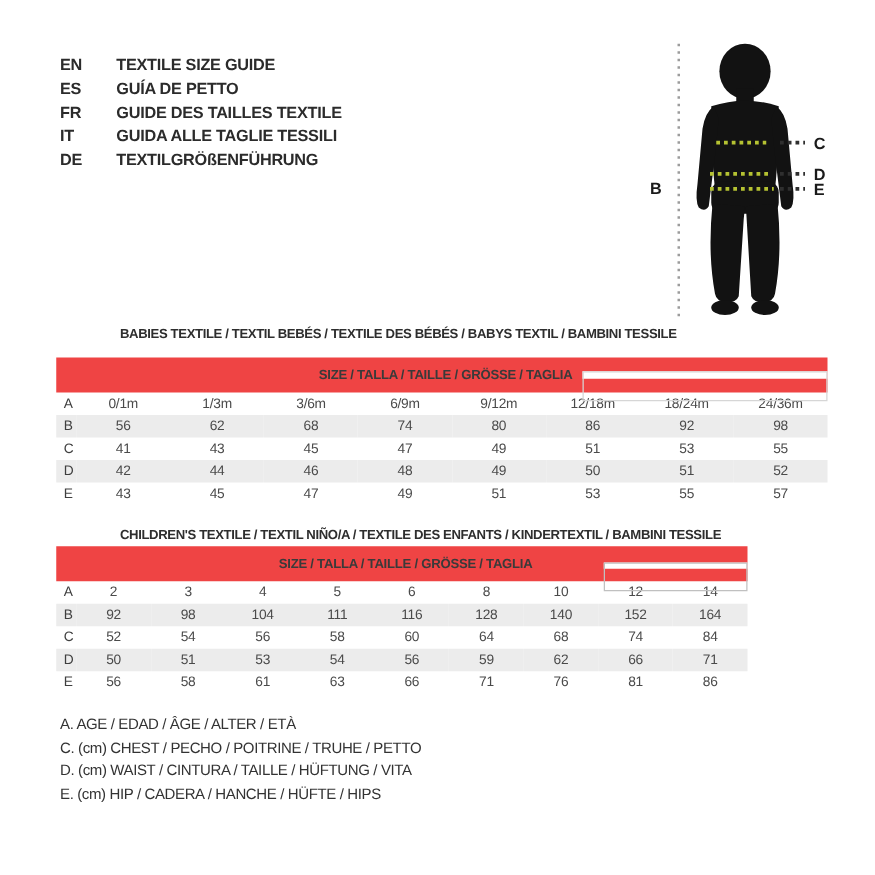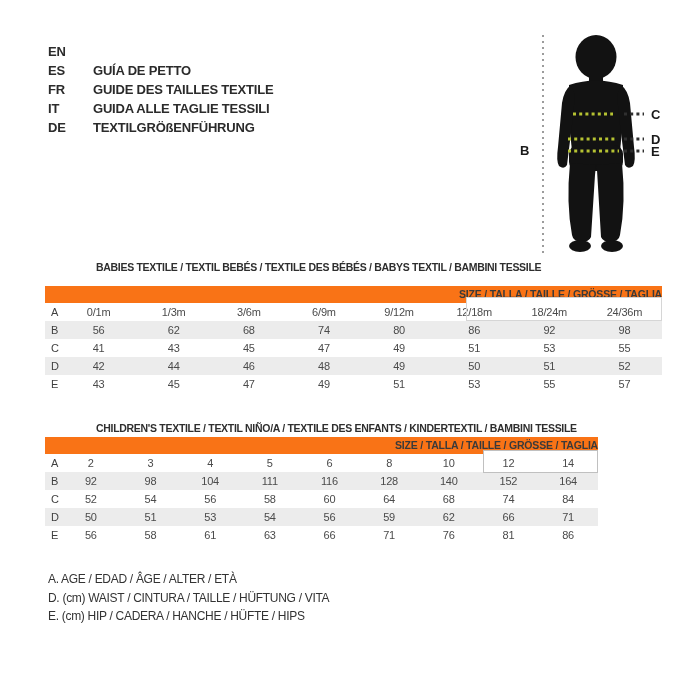--- a/index.html
+++ b/index.html
@@ -11,22 +11,22 @@
   .lang-block{position:absolute;left:48px;top:42px;}
   .lang-row{display:flex;height:19px;line-height:19px;font-size:13px;font-weight:bold;letter-spacing:-0.2px;color:#2b2b2b;}
   .lang-code{width:45px;flex:0 0 45px;}
   
   .figure{position:absolute;left:505px;top:25px;width:170px;height:237px;}
   .figure text{font-family:"Liberation Sans",sans-serif;font-size:13px;font-weight:bold;fill:#1a1a1a;}
   
   .sec-title{position:absolute;left:48px;font-size:10.5px;font-weight:bold;letter-spacing:-0.3px;color:#2e2e2e;white-space:nowrap;margin-left:48px;}
   .sg-table{position:absolute;border-collapse:collapse;table-layout:fixed;}
   .sg-table th{
-    background:#f97316;color:#3a3a3a;font-size:10.5px;font-weight:bold;letter-spacing:-0.2px;
-    text-align:right;padding:0 0 0 6px;height:17px;line-height:17px;white-space:nowrap;
+    background:#ef4444;color:#3a3a3a;font-size:10.5px;font-weight:bold;letter-spacing:-0.2px;
+    text-align:center;padding:0 0 0 6px;height:28px;line-height:17px;white-space:nowrap;
   }
   .sg-table td{
     font-size:11px;color:#4a4a4a;text-align:center;height:18px;line-height:18px;padding:0;
     letter-spacing:-0.2px;white-space:nowrap;
   }
   .sg-table td.rl{text-align:left;padding-left:6px;color:#3f3f3f;}
   .sg-table tbody tr:nth-child(even){background:#ececec;}
   col.lblcol{width:16px;}
   
   .sel-strip{position:absolute;background:#ffffff;z-index:2;}
@@ -37,20 +37,21 @@
   .legend-row{height:18.5px;line-height:18.5px;font-size:12px;font-weight:normal;letter-spacing:-0.3px;color:#333;white-space:nowrap;}
 </style>
 </head>
 <body>
 
 <div class="canvas">
 
   <div class="lang-block">
     <div class="lang-row">
       <span class="lang-code">EN</span>
+      <span class="lang-title">TEXTILE SIZE GUIDE</span>
     </div>
     <div class="lang-row">
       <span class="lang-code">ES</span>
       <span class="lang-title">GUÍA DE PETTO</span>
     </div>
     <div class="lang-row">
       <span class="lang-code">FR</span>
       <span class="lang-title">GUIDE DES TAILLES TEXTILE</span>
     </div>
     <div class="lang-row">
@@ -239,17 +240,18 @@
           <td>81</td>
           <td>86</td>
         </tr>
       </tbody>
   </table>
   <div class="sel-strip" style="left:483px;top:450px;width:115px;height:5px;"></div>
   <div class="sel-outline" style="left:483px;top:450px;width:113px;height:21px;"></div>
 
   <div class="legend-block">
     <div class="legend-row">A. AGE / EDAD / ÂGE / ALTER / ETÀ</div>
+    <div class="legend-row">C. (cm) CHEST / PECHO / POITRINE / TRUHE / PETTO</div>
     <div class="legend-row">D. (cm) WAIST / CINTURA / TAILLE / HÜFTUNG / VITA</div>
     <div class="legend-row">E. (cm) HIP / CADERA / HANCHE / HÜFTE / HIPS</div>
   </div>
 
 </div>
 
 </body></html>

